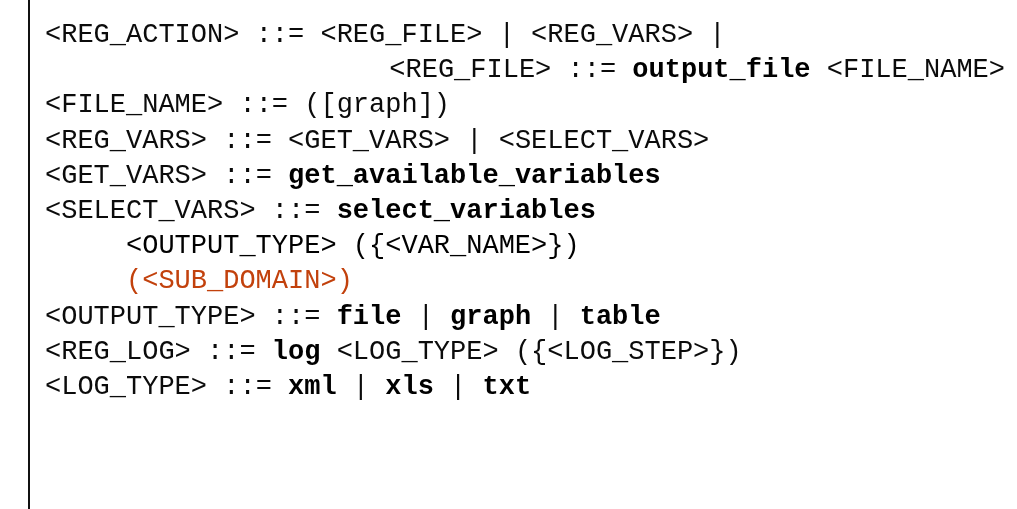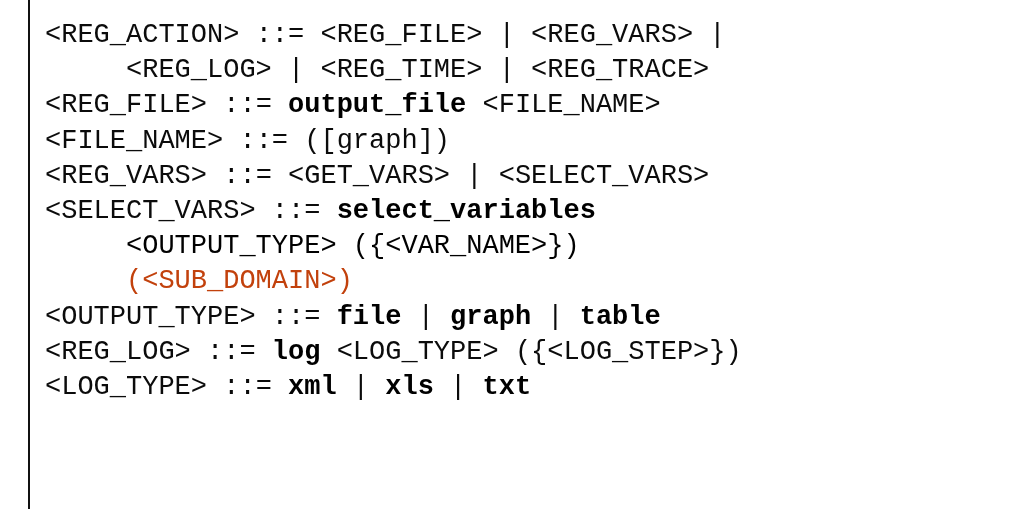--- a/index.html
+++ b/index.html
@@ -74,24 +74,24 @@
 </style>
 </head>
 <body>
 
 <div id="grammar-figure" style="background: rgb(255, 255, 255);">
 
   <div id="left-rule" style="background: rgb(17, 17, 17);"></div>
 
   <div id="grammar-body">
       <div class="g-line" style="color: rgb(11, 11, 11);"><span class="nt">&lt;REG_ACTION&gt;</span><span class="punc"> </span><span class="op">::=</span><span class="punc"> </span><span class="nt">&lt;REG_FILE&gt;</span><span class="punc"> </span><span class="op">|</span><span class="punc"> </span><span class="nt">&lt;REG_VARS&gt;</span><span class="punc"> </span><span class="op">|</span></div>
-      <div class="g-line" style="color: rgb(11, 11, 11);"><span class="indent" style="width: 5ch;"></span><span class="nt">&lt;REG_LOG&gt;</span><span class="punc"> </span><span class="op">|</span><span class="punc"> </span><span class="nt">&lt;REG_TIME&gt;</span><span class="punc"> </span><span class="op">|</span><span class="punc"> </span><span class="nt">&lt;REG_TRACE&gt;</span></div>
-      <div class="g-line" style="color: rgb(11, 11, 11);"><span class="nt">&lt;REG_FILE&gt;</span><span class="punc"> </span><span class="op">::=</span><span class="punc"> </span><span class="term">output_file</span><span class="punc"> </span><span class="nt">&lt;FILE_NAME&gt;</span></div>
+      <div class="g-line" style="color: rgb(11, 11, 11); text-align: right;"><span class="nt">&lt;REG_FILE&gt;</span><span class="punc"> </span><span class="op">::=</span><span class="punc"> </span><span class="term">output_file</span><span class="punc"> </span><span class="nt">&lt;FILE_NAME&gt;</span></div>
       <div class="g-line" style="color: rgb(11, 11, 11);"><span class="nt">&lt;FILE_NAME&gt;</span><span class="punc"> </span><span class="op">::=</span><span class="punc"> </span><span class="punc">([</span><span class="lit">graph</span><span class="punc">])</span></div>
       <div class="g-line" style="color: rgb(11, 11, 11);"><span class="nt">&lt;REG_VARS&gt;</span><span class="punc"> </span><span class="op">::=</span><span class="punc"> </span><span class="nt">&lt;GET_VARS&gt;</span><span class="punc"> </span><span class="op">|</span><span class="punc"> </span><span class="nt">&lt;SELECT_VARS&gt;</span></div>
+      <div class="g-line" style="color: rgb(11, 11, 11);"><span class="nt">&lt;GET_VARS&gt;</span><span class="punc"> </span><span class="op">::=</span><span class="punc"> </span><span class="term">get_available_variables</span></div>
       <div class="g-line" style="color: rgb(11, 11, 11);"><span class="nt">&lt;SELECT_VARS&gt;</span><span class="punc"> </span><span class="op">::=</span><span class="punc"> </span><span class="term">select_variables</span></div>
       <div class="g-line" style="color: #000000;"><span class="indent" style="width: 5ch;"></span><span class="nt">&lt;OUTPUT_TYPE&gt;</span><span class="punc"> </span><span class="punc">({</span><span class="nt">&lt;VAR_NAME&gt;</span><span class="punc">})</span></div>
       <div class="g-line" style="color: #c2410c;"><span class="indent" style="width: 5ch;"></span><span class="punc">(</span><span class="nt">&lt;SUB_DOMAIN&gt;</span><span class="punc">)</span></div>
       <div class="g-line" style="color: rgb(11, 11, 11);"><span class="nt">&lt;OUTPUT_TYPE&gt;</span><span class="punc"> </span><span class="op">::=</span><span class="punc"> </span><span class="term">file</span><span class="punc"> </span><span class="op">|</span><span class="punc"> </span><span class="term">graph</span><span class="punc"> </span><span class="op">|</span><span class="punc"> </span><span class="term">table</span></div>
       <div class="g-line" style="color: rgb(11, 11, 11);"><span class="nt">&lt;REG_LOG&gt;</span><span class="punc"> </span><span class="op">::=</span><span class="punc"> </span><span class="term">log</span><span class="punc"> </span><span class="nt">&lt;LOG_TYPE&gt;</span><span class="punc"> </span><span class="punc">({</span><span class="nt">&lt;LOG_STEP&gt;</span><span class="punc">})</span></div>
       <div class="g-line" style="color: rgb(11, 11, 11);"><span class="nt">&lt;LOG_TYPE&gt;</span><span class="punc"> </span><span class="op">::=</span><span class="punc"> </span><span class="term">xml</span><span class="punc"> </span><span class="op">|</span><span class="punc"> </span><span class="term">xls</span><span class="punc"> </span><span class="op">|</span><span class="punc"> </span><span class="term">txt</span></div>
     </div>
 
 </div>
 

